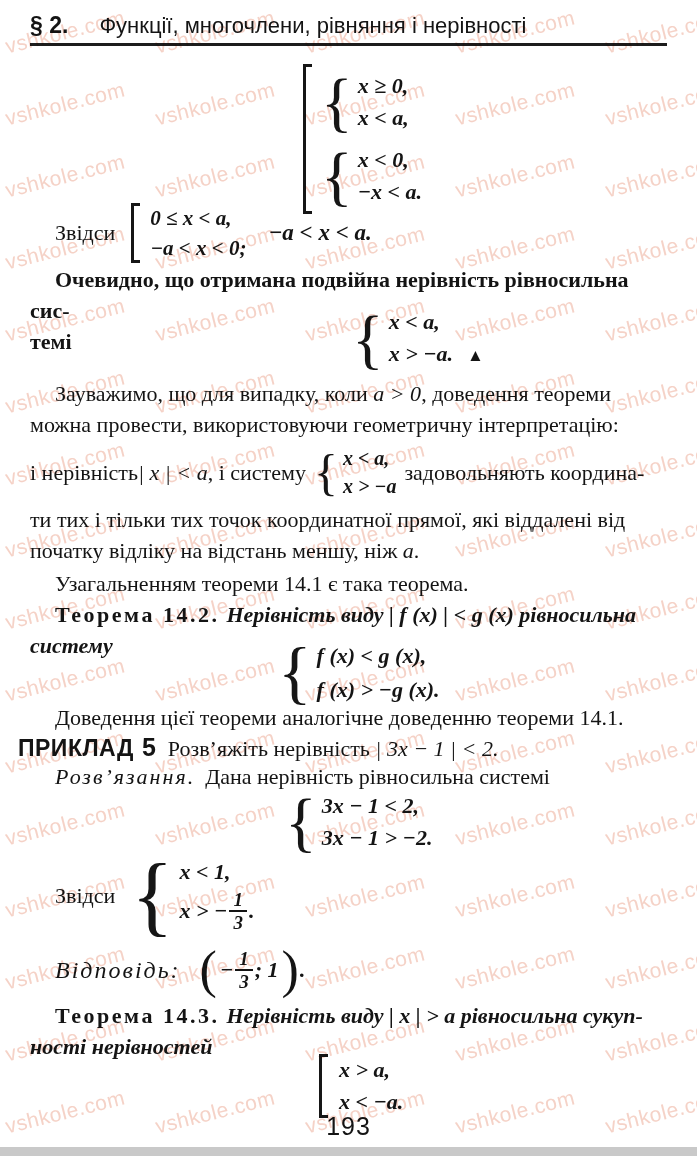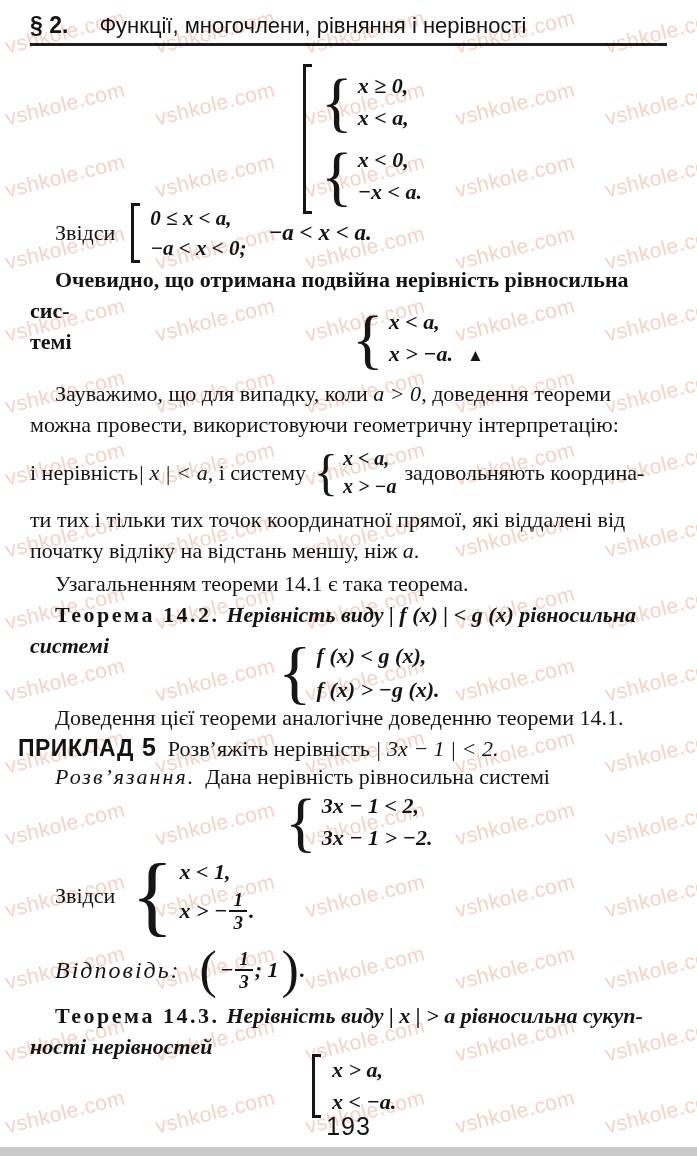--- a/index.html
+++ b/index.html
@@ -84,21 +84,21 @@
   .fnum{border-bottom:2px solid #141414;padding:0 4px;}
 
   
   .ans{position:absolute;top:944px;left:55px;display:flex;align-items:center;}
   .ans-label{font-weight:normal;font-style:italic;font-size:24px;letter-spacing:2px;margin-right:19px;}
   .paren{font-size:52px;font-weight:400;line-height:1;font-family:"Liberation Serif",serif;}
   .ans-in{display:flex;align-items:center;font-weight:bold;font-style:italic;font-size:22px;margin:0 3px;}
   .ans-period{font-weight:bold;font-size:22px;}
 
   
-  .u2{position:absolute;top:1054px;left:312px;display:flex;align-items:center;}
+  .u2{position:absolute;top:1054px;left:319px;display:flex;align-items:center;}
   .u2 .sqb{height:64px;margin-right:11px;}
 
   .pnum{position:absolute;top:1112px;left:0;width:100%;text-align:center;
         font-family:"Liberation Sans",sans-serif;font-size:25px;letter-spacing:1px;}
   .bbar{position:absolute;left:0;bottom:0;width:100%;height:9px;background:#c9c9c9;}
 </style>
 </head>
 <body>
 
 <div class="page">
@@ -177,21 +177,21 @@
         <span>початку відліку на відстань меншу, ніж </span><span class="it">a</span><span>.</span>
       </div>
     </div>
 
     <div class="para indent" style="top:568px;">Узагальненням теореми 14.1 є така теорема.</div>
 
     <div class="para" style="top:599px;">
       <div class="indent">
         <span class="thm-label">Теорема 14.2.</span><span class="bi">Нерівність виду | f (x) | &lt; g (x) рівносильна</span>
       </div>
-      <div class="bi">системі</div>
+      <div class="bi">систему</div>
     </div>
 
     <div class="sfg">
       <div class="sys">
         <span class="brace">{</span>
         <div class="math">
           <div>f (x) &lt; g (x),</div>
           <div>f (x) &gt; −g (x).</div>
         </div>
       </div>

